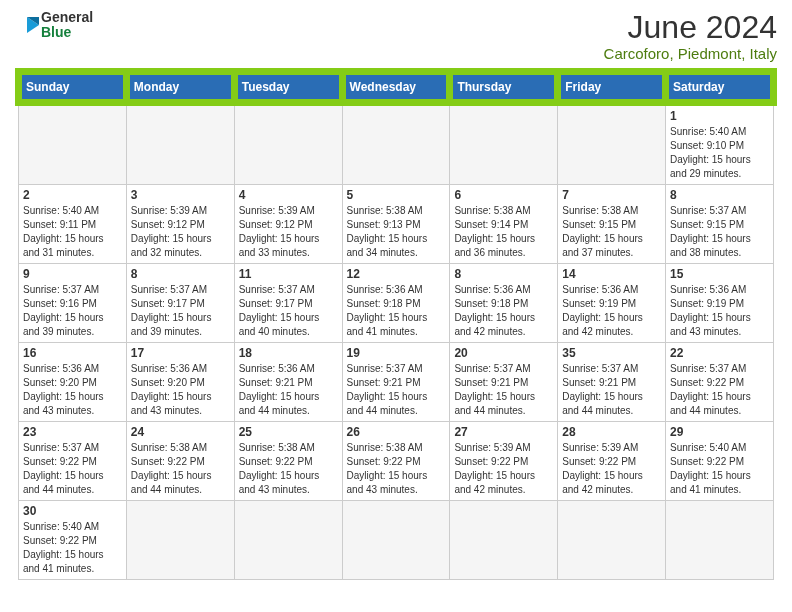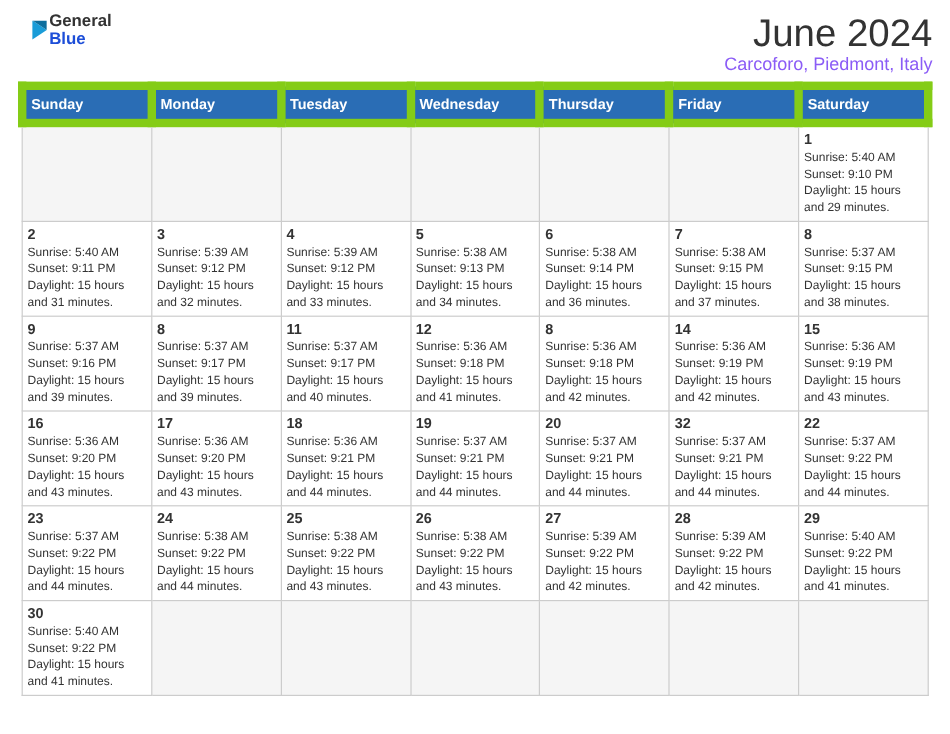--- a/index.html
+++ b/index.html
@@ -25,21 +25,21 @@
       text-align: right;
     }
     .month-title {
       font-size: 32px;
       font-weight: normal;
       color: #333;
       line-height: 1.1;
     }
     .location-title {
       font-size: 15px;
-      color: #8b5cf6;
+      color: #4d7c0f;
     }
     .calendar-table {
       width: 100%;
       border-collapse: collapse;
       font-size: 10.5px;
     }
     .calendar-table thead tr th {
       background: #2a6db5;
       color: #fff;
       padding: 5px 4px;
@@ -79,21 +79,21 @@
 
 <div class="header-area">
   <div class="logo">
       <div style="display: flex; align-items: flex-end; gap: 2px;">
         <svg width="24" height="24" viewBox="0 0 24 24">
           <polygon points="12,0 24,8 12,16" fill="#1a9cd8"></polygon>
           <polygon points="12,0 24,0 24,8" fill="#0d6e9e"></polygon>
         </svg>
         <div style="line-height: 1.1; font-family: Arial, sans-serif;">
           <span style="display: block; font-size: 14px; font-weight: bold; color: rgb(51, 51, 51);">General</span>
-          <span style="display: block; font-size: 14px; font-weight: bold; color: #1d4ed8;">Blue</span>
+          <span style="display: block; font-size: 14px; font-weight: bold; color: #15803d;">Blue</span>
         </div>
       </div>
     </div>
   <div class="title-area">
     <div class="month-title">June 2024</div>
     <div class="location-title">Carcoforo, Piedmont, Italy</div>
   </div>
 </div>
 
 <table class="calendar-table">
@@ -256,21 +256,21 @@
 and 44 minutes.</div>
         </td>
         <td>
           <div class="day-number">20</div>
           <div class="day-info" style="white-space: pre-line;">Sunrise: 5:37 AM
 Sunset: 9:21 PM
 Daylight: 15 hours
 and 44 minutes.</div>
         </td>
         <td>
-          <div class="day-number">32</div>
+          <div class="day-number">35</div>
           <div class="day-info" style="white-space: pre-line;">Sunrise: 5:37 AM
 Sunset: 9:21 PM
 Daylight: 15 hours
 and 44 minutes.</div>
         </td>
         <td>
           <div class="day-number">22</div>
           <div class="day-info" style="white-space: pre-line;">Sunrise: 5:37 AM
 Sunset: 9:22 PM
 Daylight: 15 hours

